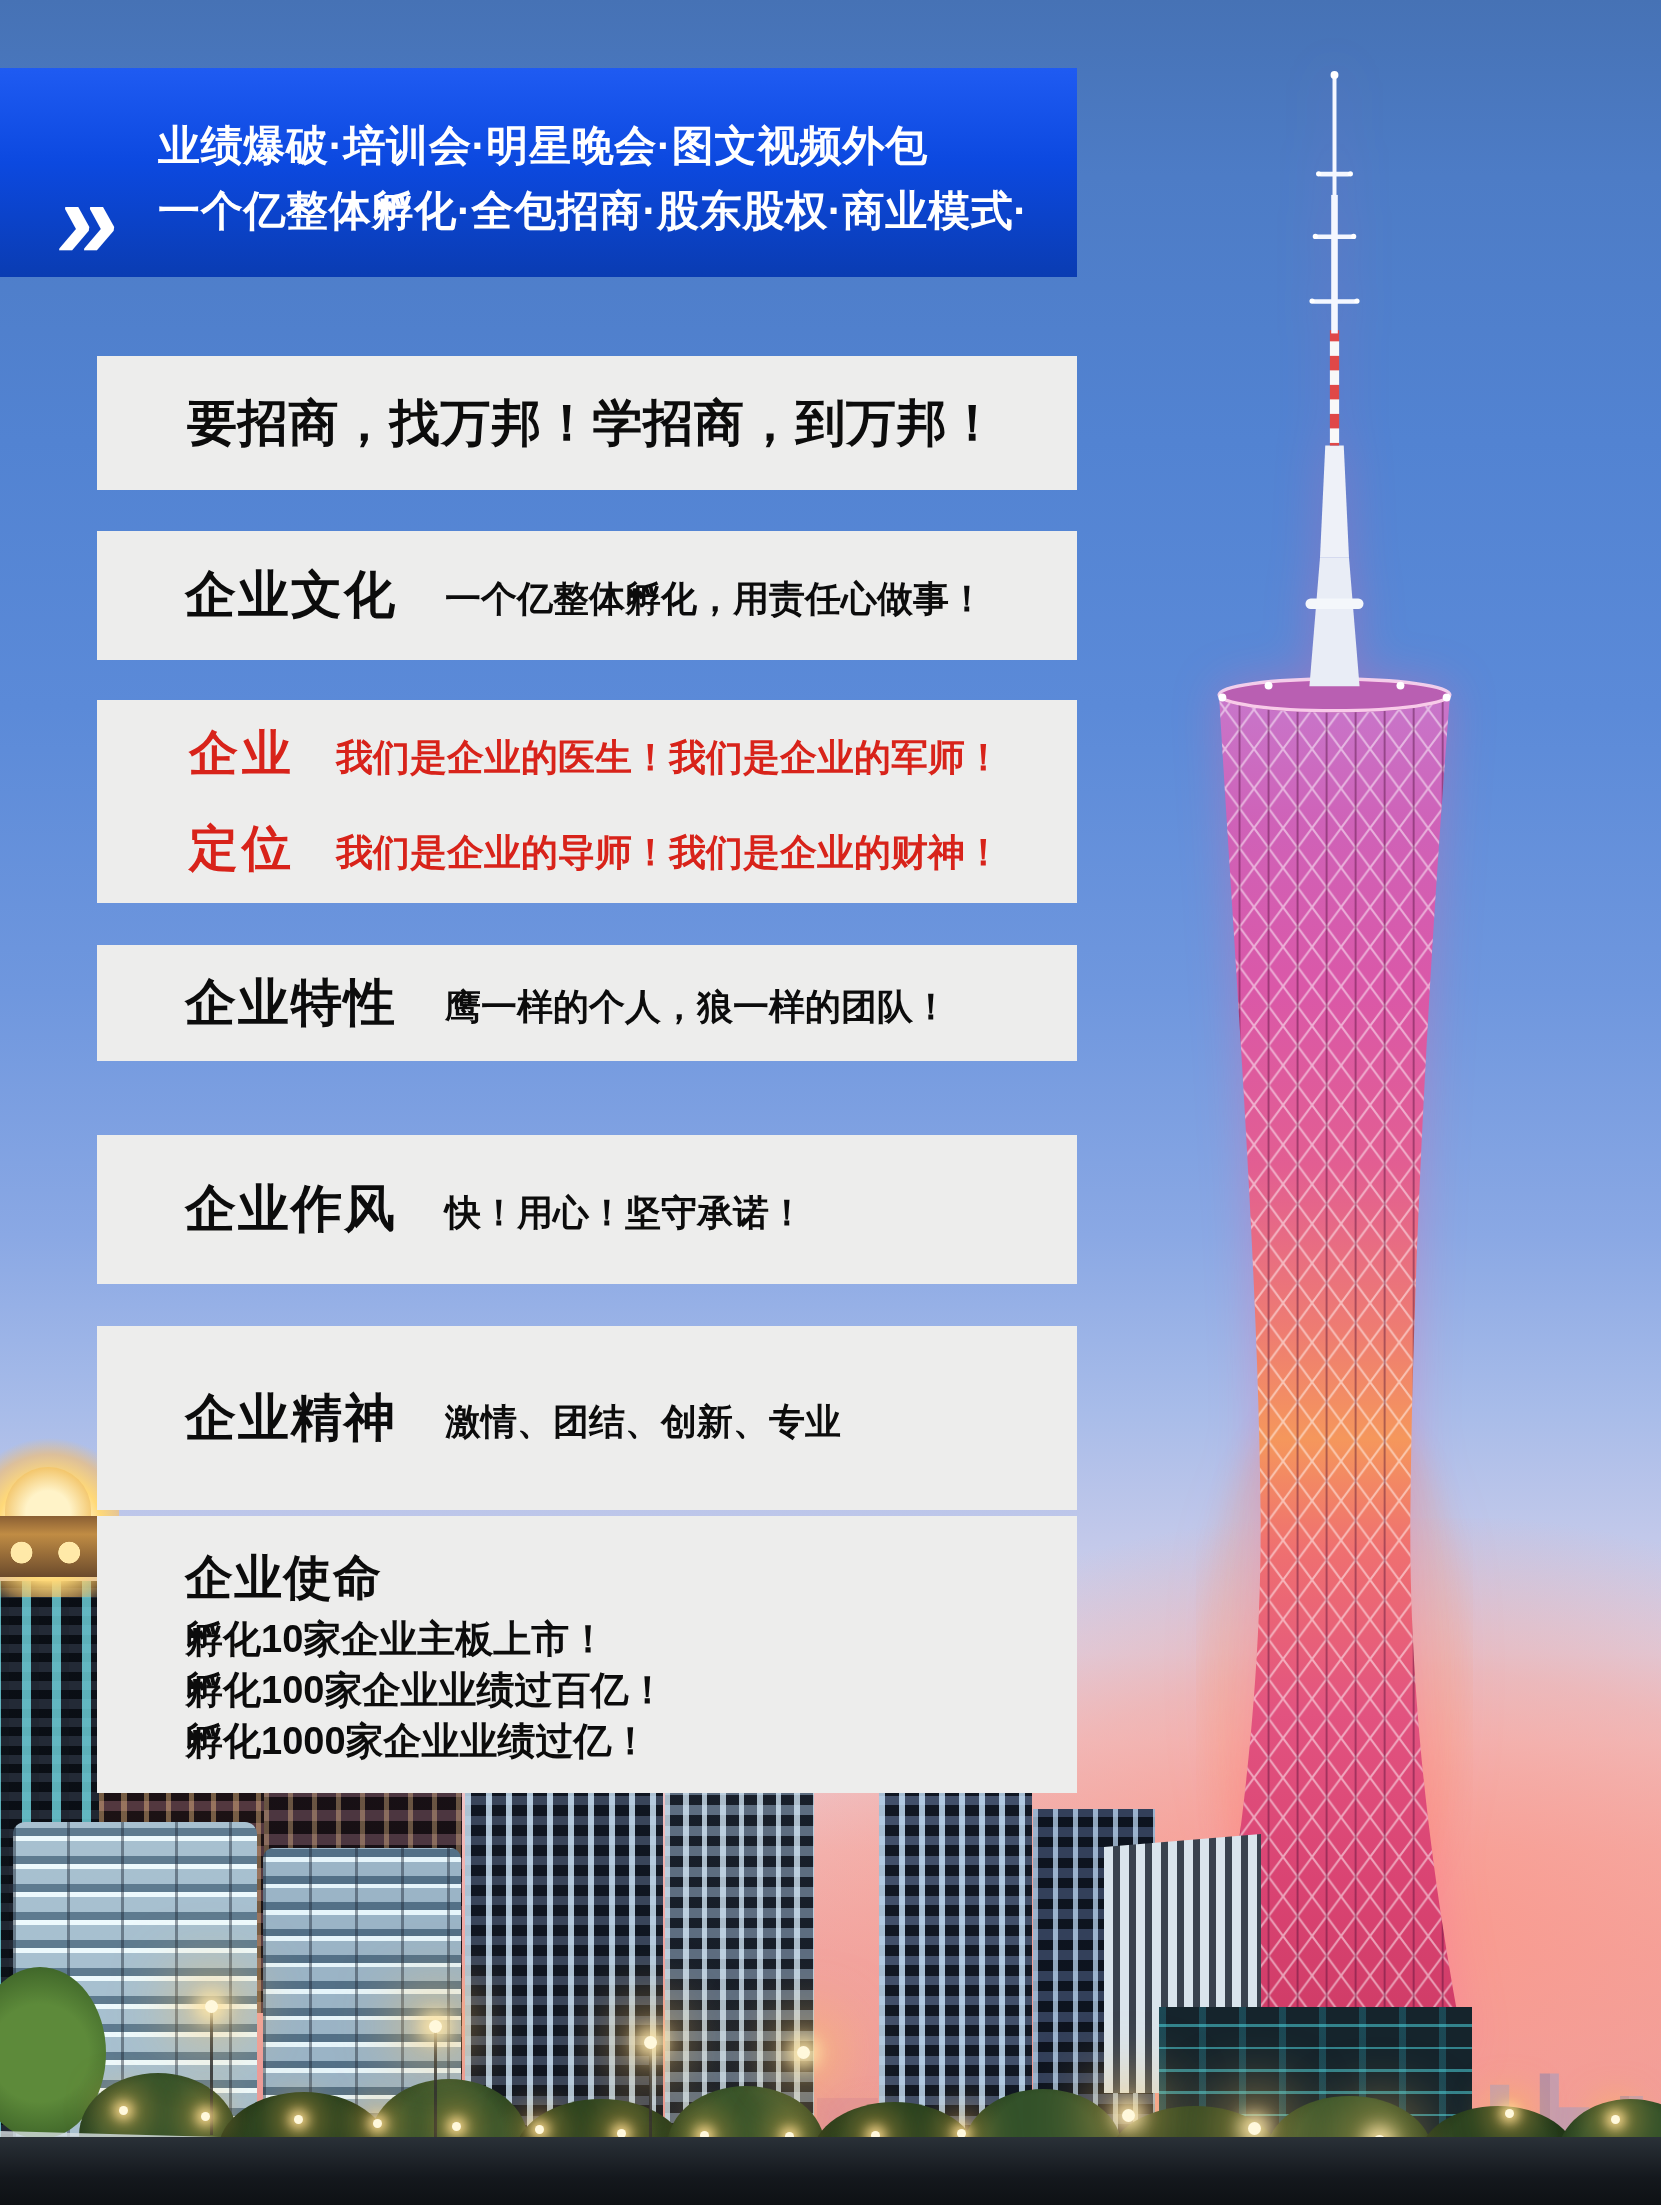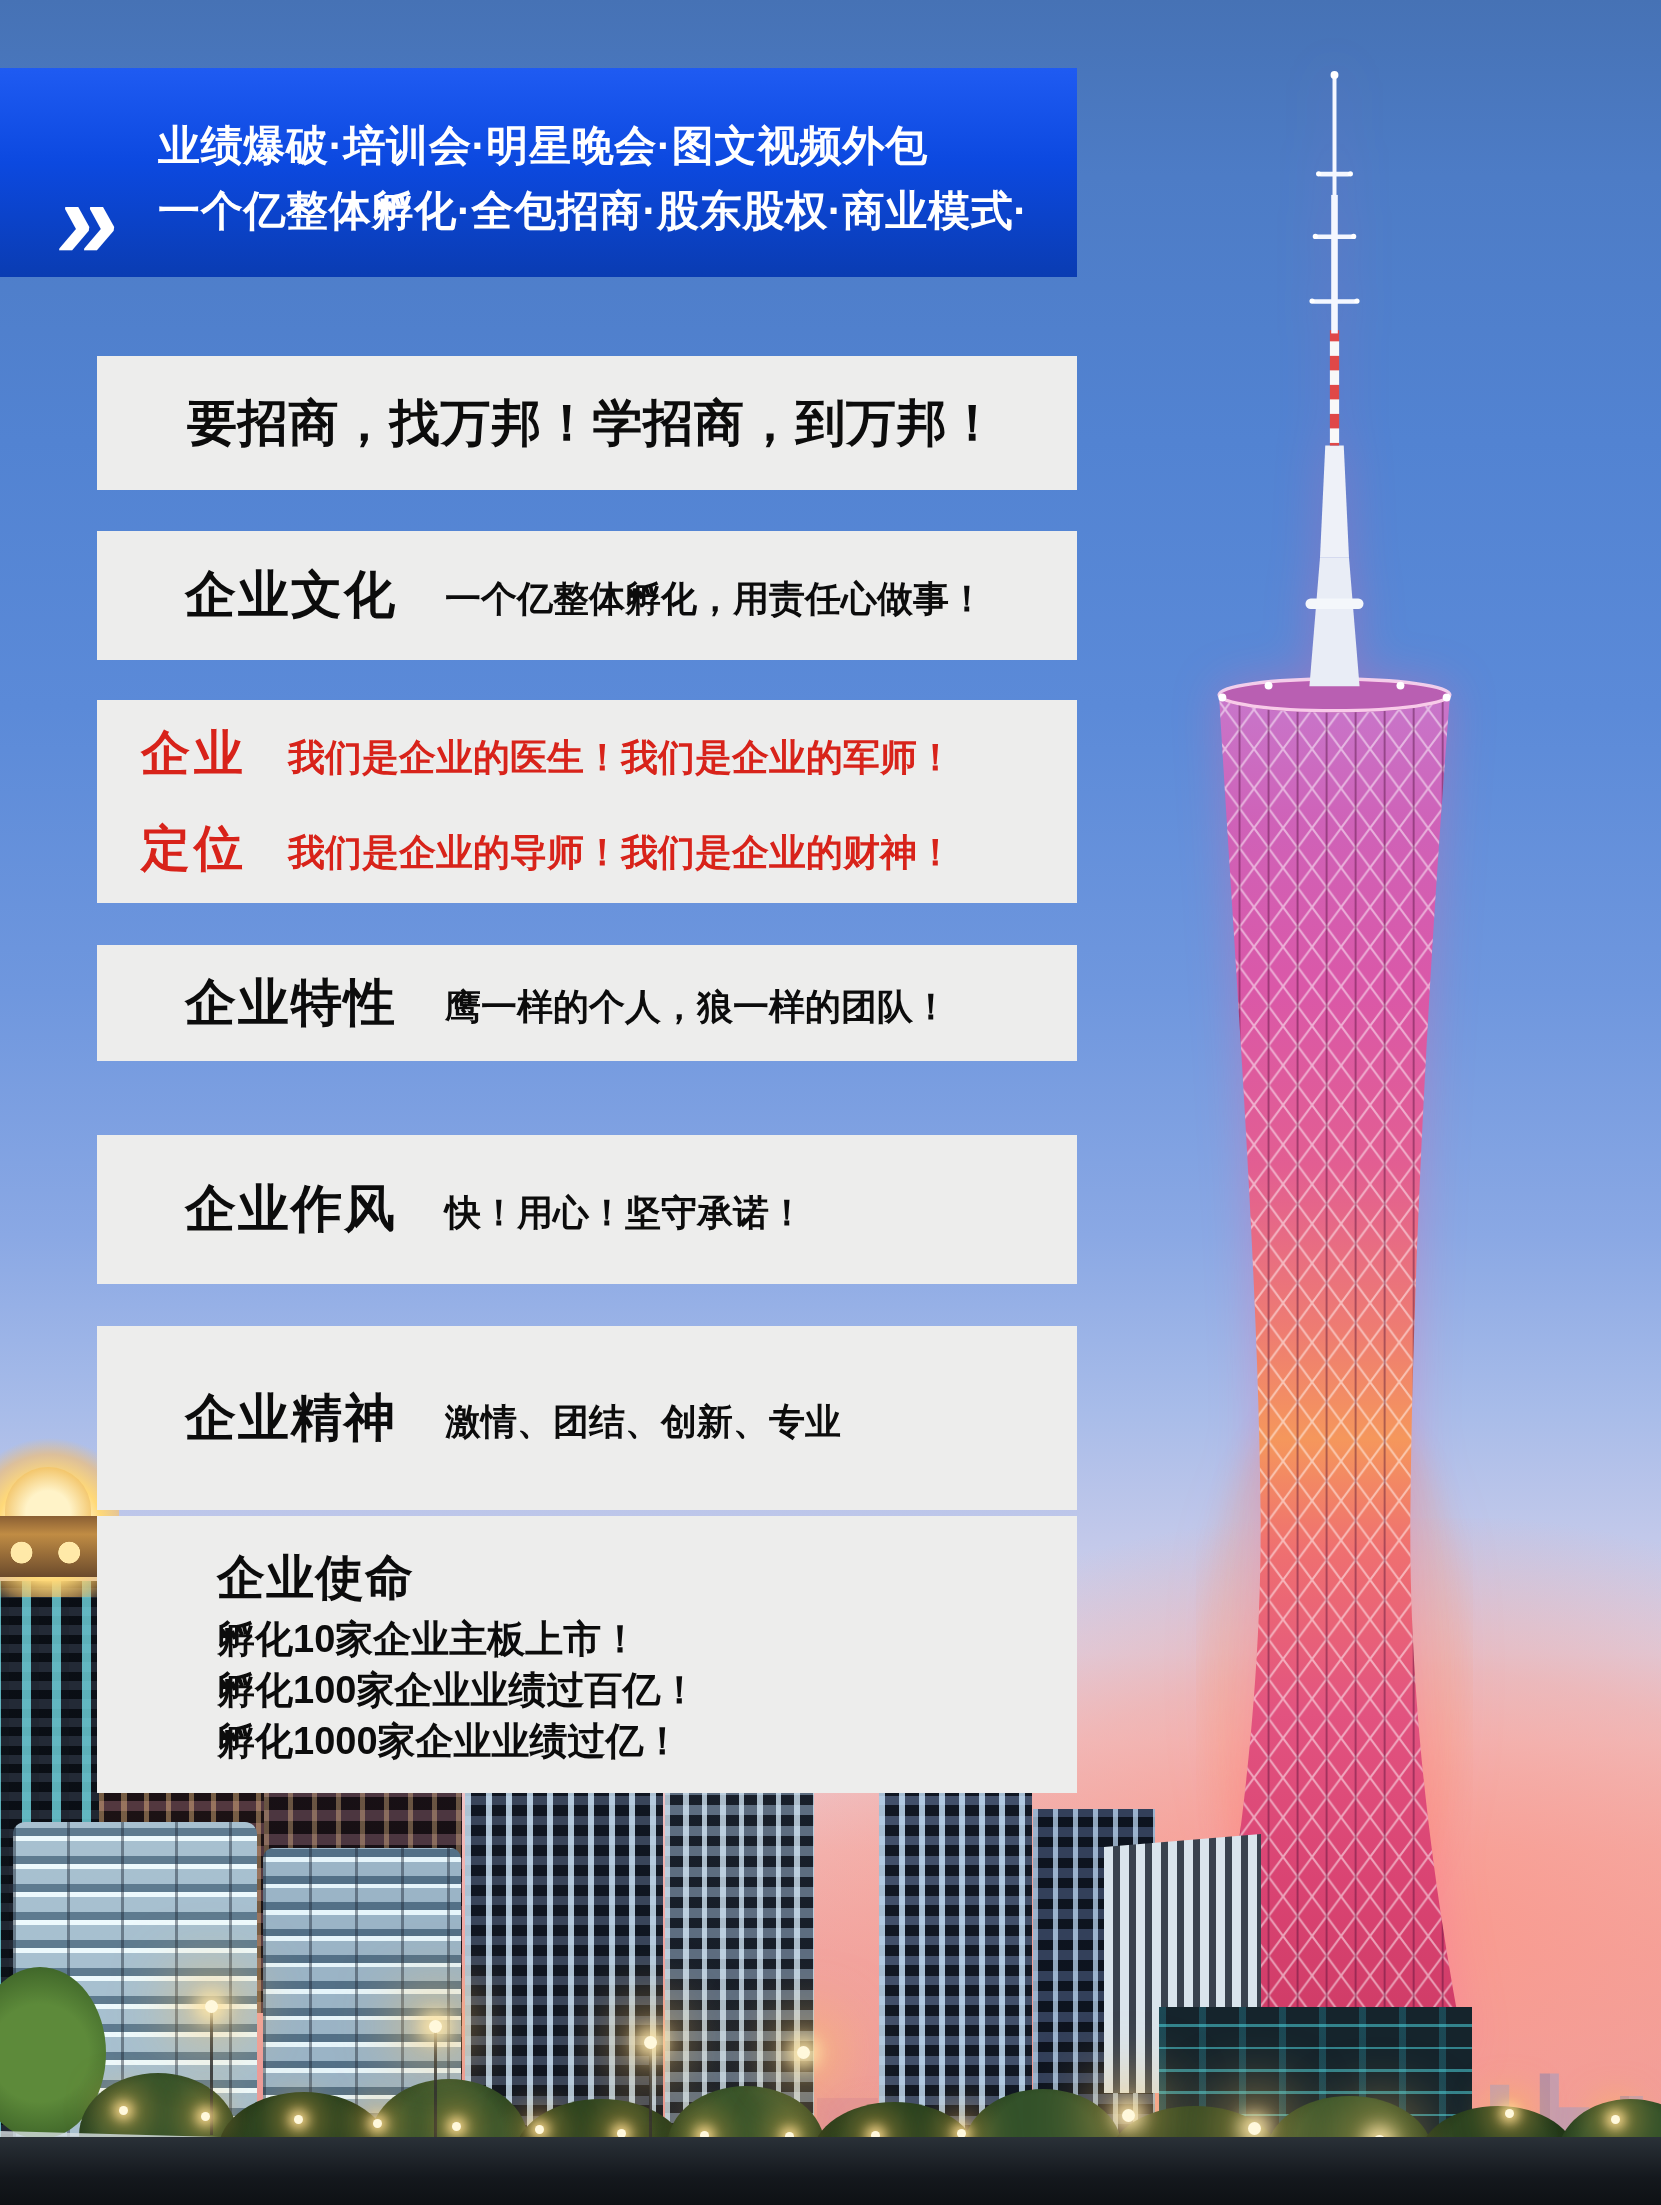--- a/index.html
+++ b/index.html
@@ -105,26 +105,26 @@
 
   .sec{display:flex;align-items:center;padding-left:88px;box-sizing:border-box;}
   .sec-culture{top:531px;height:129px;}
   .sec-traits {top:945px;height:116px;}
   .sec-style  {top:1135px;height:149px;}
   .sec-spirit {top:1326px;height:184px;}
   .sec-title{font-size:51px;font-weight:900;letter-spacing:2px;white-space:nowrap;}
   .sec-sub{font-size:36px;font-weight:800;margin-left:48px;white-space:nowrap;transform:translateY(4px);}
 
   .pos{top:700px;height:203px;display:flex;flex-direction:column;justify-content:center;
-       gap:29px;padding-left:44px;box-sizing:border-box;color:#d8231a;}
+       gap:29px;padding-left:92px;box-sizing:border-box;color:#d8231a;}
   .pos-row{display:flex;align-items:baseline;}
   .pos-title{font-size:49px;font-weight:900;letter-spacing:4px;white-space:nowrap;}
   .pos-text{font-size:37px;font-weight:800;margin-left:41px;white-space:nowrap;}
 
-  .mission{top:1516px;height:277px;padding:30px 0 0 120px;box-sizing:border-box;}
+  .mission{top:1516px;height:277px;padding:30px 0 0 88px;box-sizing:border-box;}
   .mission-title{font-size:48px;font-weight:900;letter-spacing:1.3px;}
   .mission-items{margin-top:4px;font-size:38px;font-weight:800;line-height:51px;white-space:nowrap;}
 </style>
 </head>
 <body>
 
 <div class="page">
 
   <div class="sky"></div>
   <div class="pink-glow"></div>

